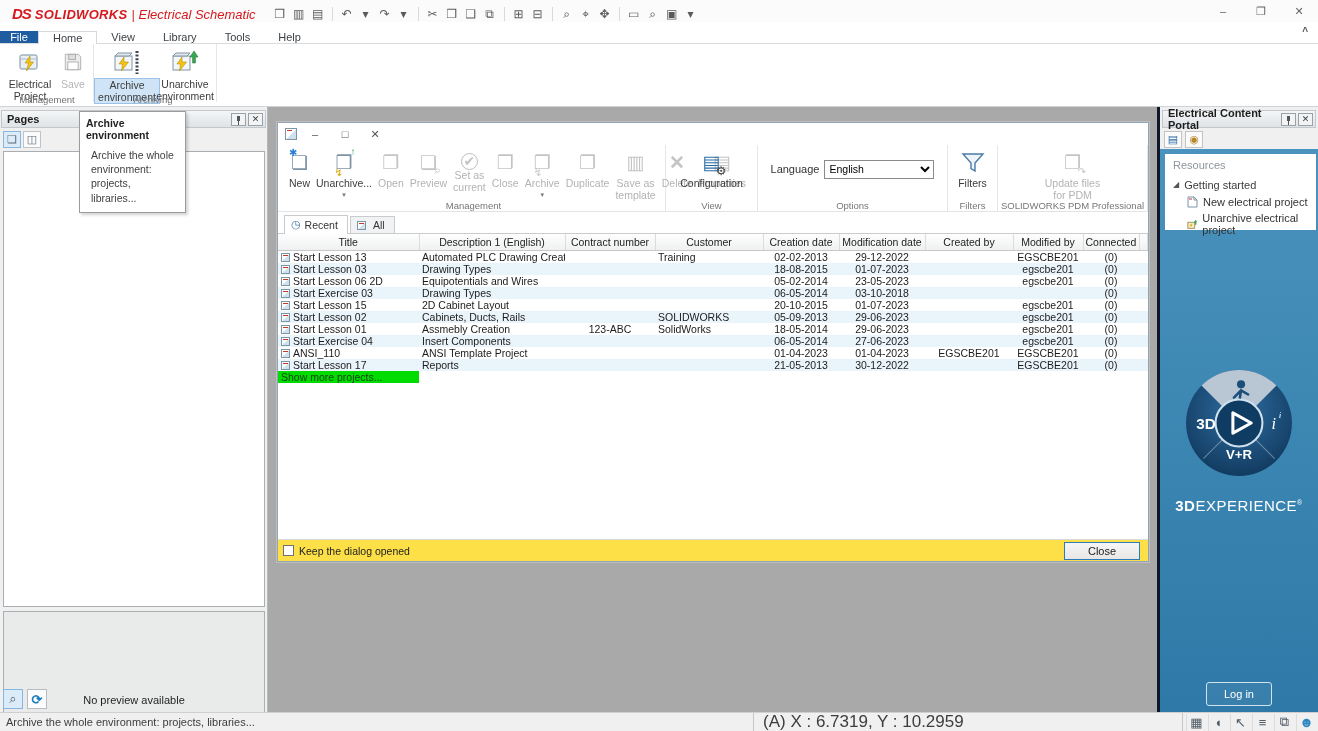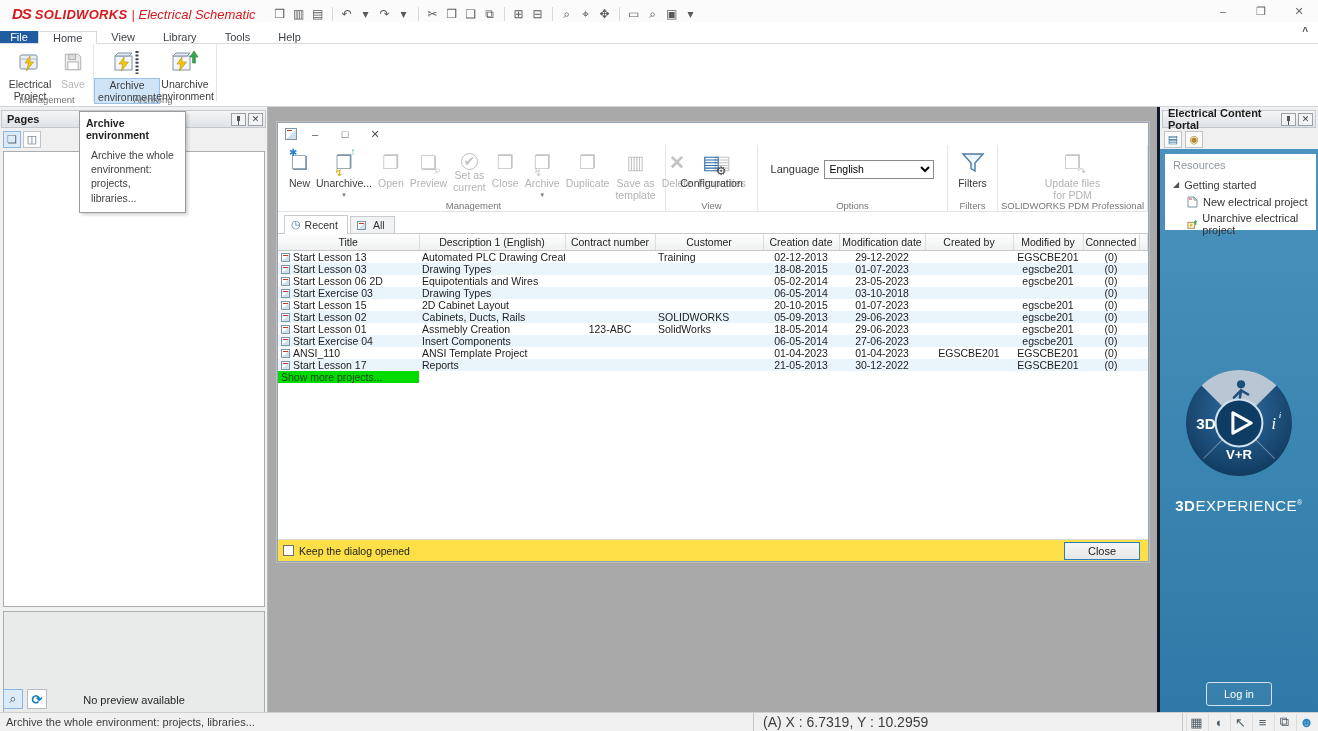--- a/index.html
+++ b/index.html
@@ -110,21 +110,21 @@
   .tree-item { display:flex; align-items:center; gap:5px; margin:0 0 4px 14px; color:#333; font-size:11px; }
   .compasswrap { position:absolute; left:0; right:0; top:218px; display:flex; justify-content:center; }
   .brandline { position:absolute; left:0; right:0; top:348px; text-align:center; color:#fff; font-size:15px; letter-spacing:.5px; white-space:nowrap; }
   .brandline .b { font-weight:bold; }
   .brandline sup { font-size:7px; }
   .loginbtn { position:absolute; left:50%; transform:translateX(-50%); top:533px; width:66px; height:24px; border:1px solid #cfe3f0; border-radius:3px; color:#fff; font-size:11px; display:flex; align-items:center; justify-content:center; background:rgba(255,255,255,.05); }
 
   
   .statusbar { position:absolute; left:0; top:712px; width:1318px; height:19px; background:#f0f0f0; border-top:1px solid #cfcfcf; }
   .sb-msg { position:absolute; left:6px; top:0; height:100%; display:flex; align-items:center; color:#3d3d3d; font-size:11px; }
-  .sb-coords { position:absolute; left:753px; width:430px; height:100%; border-left:1px solid #c6c6c6; border-right:1px solid #c6c6c6; display:flex; align-items:center; padding-left:9px; color:#3d3d3d; font-size:14px; }
+  .sb-coords { position:absolute; left:753px; width:430px; height:100%; border-left:1px solid #c6c6c6; border-right:1px solid #c6c6c6; display:flex; align-items:center; padding-left:9px; color:#3d3d3d; font-size:17px; }
   .sb-icons { position:absolute; right:2px; top:0; height:100%; display:flex; align-items:center; gap:2px; }
   .sicon { width:20px; height:17px; display:flex; align-items:center; justify-content:center; font-size:13px; color:#4e5a64; border-left:1px solid #dcdcdc; }
   .sicon.colored { color:#2e86c1; font-size:14px; }
 </style>
 </head>
 <body>
 
 <div class="titlebar">
   <div class="brand">
     <span class="ds">DS</span>
@@ -378,21 +378,21 @@
               <th style="width: 56px;">Connected u...</th>
               <th></th>
             </tr>
           </thead>
         <tbody>
             <tr>
               <td class="l"><span class="pico"></span>Start Lesson 13</td>
               <td class="l">Automated PLC Drawing Creation</td>
               <td class="c"></td>
               <td class="l">Training</td>
-              <td class="c">02-12-2013</td>
+              <td class="c">02-02-2013</td>
               <td class="c">29-12-2022</td>
               <td class="c"></td>
               <td class="c">EGSCBE201</td>
               <td class="c">(0)</td>
               <td></td>
             </tr>
             <tr class="alt">
               <td class="l"><span class="pico"></span>Start Lesson 03</td>
               <td class="l">Drawing Types</td>
               <td class="c"></td>

